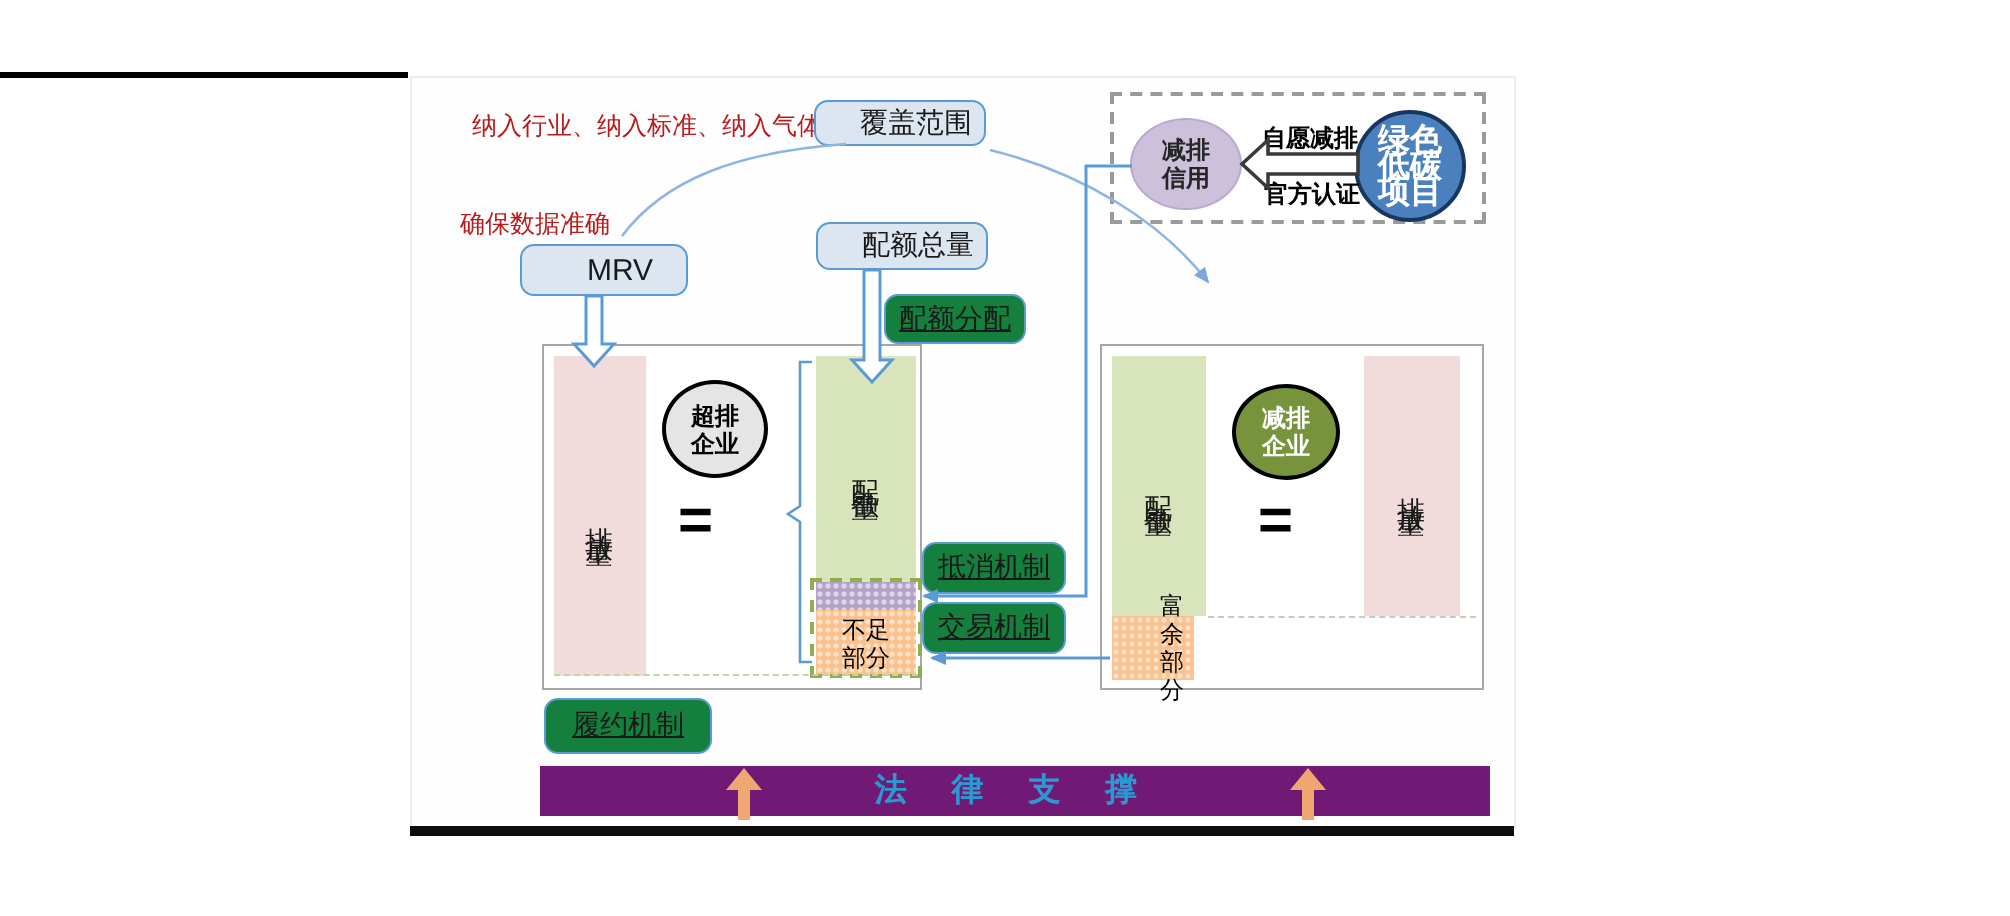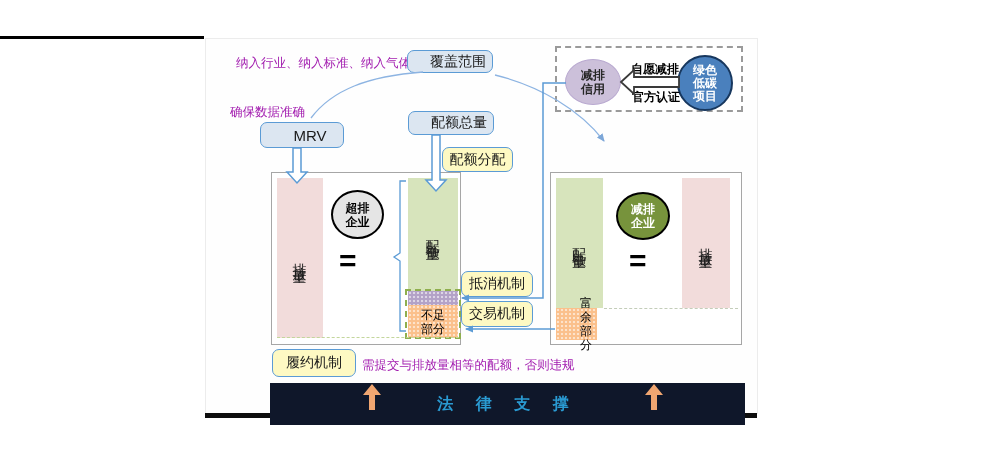--- a/index.html
+++ b/index.html
@@ -5,23 +5,23 @@
   html,body{margin:0;padding:0;background:#fff;}
   body{font-family:"Liberation Sans", sans-serif;}
   #stage{position:relative;width:1005px;height:458px;background:#fff;overflow:hidden;}
   .abs{position:absolute;}
   .figure-title{left:8px;top:5px;width:600px;font:italic bold 15px "Liberation Serif", serif;color:#17375e;letter-spacing:1px;}
   .title-rule{left:0;top:36px;width:204px;height:3px;background:#000;}
   .panel{left:205px;top:38px;width:553px;height:376px;background:#fefefe;border:1px solid #ececec;box-sizing:border-box;}
   .bottom-rule{left:205px;top:413px;width:552px;height:5px;background:#0d0d0d;}
   .bluebox{box-sizing:border-box;border:1.6px solid #5b9bd5;border-radius:7px;background:#dce6f1;
            display:flex;align-items:center;justify-content:center;font-size:14px;color:#1a1a1a;padding-left:16px;}
-  .whitebox{box-sizing:border-box;border:1.6px solid #5b9bd5;border-radius:7px;background:#fef9c3;
-           display:flex;align-items:center;justify-content:center;font-size:14px;color:#1a1a1a;}
-  .plain{font-size:12.5px;color:#a21caf;white-space:nowrap;}
+  .whitebox{box-sizing:border-box;border:1.6px solid #5b9bd5;border-radius:7px;background:#15803d;
+           display:flex;align-items:center;justify-content:center;font-size:14px;color:#1a1a1a;text-decoration:underline;}
+  .plain{font-size:12.5px;color:#b91c1c;white-space:nowrap;}
   .dashedbox{box-sizing:border-box;border:2px dashed #9a9a9a;background:#fff;}
   .bigbox{box-sizing:border-box;border:1.5px solid #a6a6a6;background:#fff;}
   .col{box-sizing:border-box;display:flex;align-items:center;justify-content:center;}
   .vlabel{writing-mode:vertical-rl;text-orientation:upright;font-size:14px;color:#1a1a1a;letter-spacing:4px;}
   .circle{border-radius:50%;display:flex;align-items:center;justify-content:center;text-align:center;
           white-space:pre-line;font-weight:bold;box-sizing:border-box;}
   .eq{font:bold 30px "Liberation Sans", sans-serif;color:#000;}
   .texture{background-image:radial-gradient(rgba(255,255,255,.55) 1px, transparent 1.6px);background-size:4px 4px;}
   .smalltext{font-size:12px;color:#000;text-align:center;white-space:pre-line;line-height:14px;}
   .bar{background:#fce7d2;display:flex;align-items:center;justify-content:center;}
@@ -38,21 +38,21 @@
 
   <div class="abs panel"></div>
   <div class="abs bottom-rule"></div>
 
   <div class="abs plain" style="left:236px;top:55px;">纳入行业、纳入标准、纳入气体</div>
   <div class="abs bluebox" style="left:407px;top:50px;width:86px;height:23px;">覆盖范围</div>
 
   <div class="abs dashedbox" style="left:555px;top:46px;width:188px;height:66px;"></div>
   <div class="abs circle" style="left:565px;top:59px;width:56px;height:46px;background:#ccc0da;border:1px solid #b9a9d0;font-size:12px;line-height:14px;color:#262626;">减排
 信用</div>
-  <div class="abs circle" style="left:677px;top:55px;width:56px;height:56px;background:#4a80bd;border:2px solid #17375e;font-size:12px;line-height:13px;color:#fff;">绿色
+  <div class="abs circle" style="left:677px;top:55px;width:56px;height:56px;background:#4a80bd;border:2px solid #17375e;font-size:16px;line-height:13px;color:#fff;">绿色
 低碳
 项目</div>
   <div class="abs arrlabel" style="left:631px;top:61px;">自愿减排</div>
   <div class="abs arrlabel" style="left:632px;top:89px;">官方认证</div>
 
   <div class="abs plain" style="left:230px;top:104px;">确保数据准确</div>
   <div class="abs bluebox" style="left:260px;top:122px;width:84px;height:26px;font-size:15px;">MRV</div>
   <div class="abs bluebox" style="left:408px;top:111px;width:86px;height:24px;">配额总量</div>
   <div class="abs whitebox" style="left:442px;top:147px;width:71px;height:25px;">配额分配</div>
 
@@ -87,23 +87,22 @@
   </div>
   <div class="abs circle" style="left:616px;top:192px;width:54px;height:48px;background:#77933c;border:2.5px solid #000;font-size:12px;line-height:14px;color:#fff;">减排
 企业</div>
   <div class="abs eq" style="left:629px;top:244px;">=</div>
   <div class="abs col" style="left:682px;top:178px;width:48px;height:130px;background:#f2dcdb;">
     <span class="vlabel">排放量</span>
   </div>
   <div class="abs" style="left:604px;top:308px;width:134px;border-top:1.5px dashed #c3cdb9;"></div>
 
   <div class="abs whitebox" style="left:272px;top:349px;width:84px;height:28px;">履约机制</div>
-  <div class="abs plain" style="left:362px;top:357px;">需提交与排放量相等的配额，否则违规</div>
 
-  <div class="abs bar texture" style="left:270px;top:383px;width:475px;height:42px;background-color:#0f172a;">
+  <div class="abs bar texture" style="left:270px;top:383px;width:475px;height:25px;background-color:#701a75;">
     <span class="legal">法 律 支 撑</span>
   </div>
 
   <svg class="overlay" width="1005" height="458" viewBox="0 0 1005 458">
     <defs>
       <marker id="mblue" markerWidth="9" markerHeight="8" refX="7" refY="3.5" orient="auto" markerUnits="userSpaceOnUse">
         <path d="M0,0 L8,3.5 L0,7 Z" fill="#5b9bd5"></path>
       </marker>
       <marker id="mlight" markerWidth="9" markerHeight="8" refX="7" refY="3.5" orient="auto" markerUnits="userSpaceOnUse">
         <path d="M0,0 L8,3.5 L0,7 Z" fill="#7da7d8"></path>

